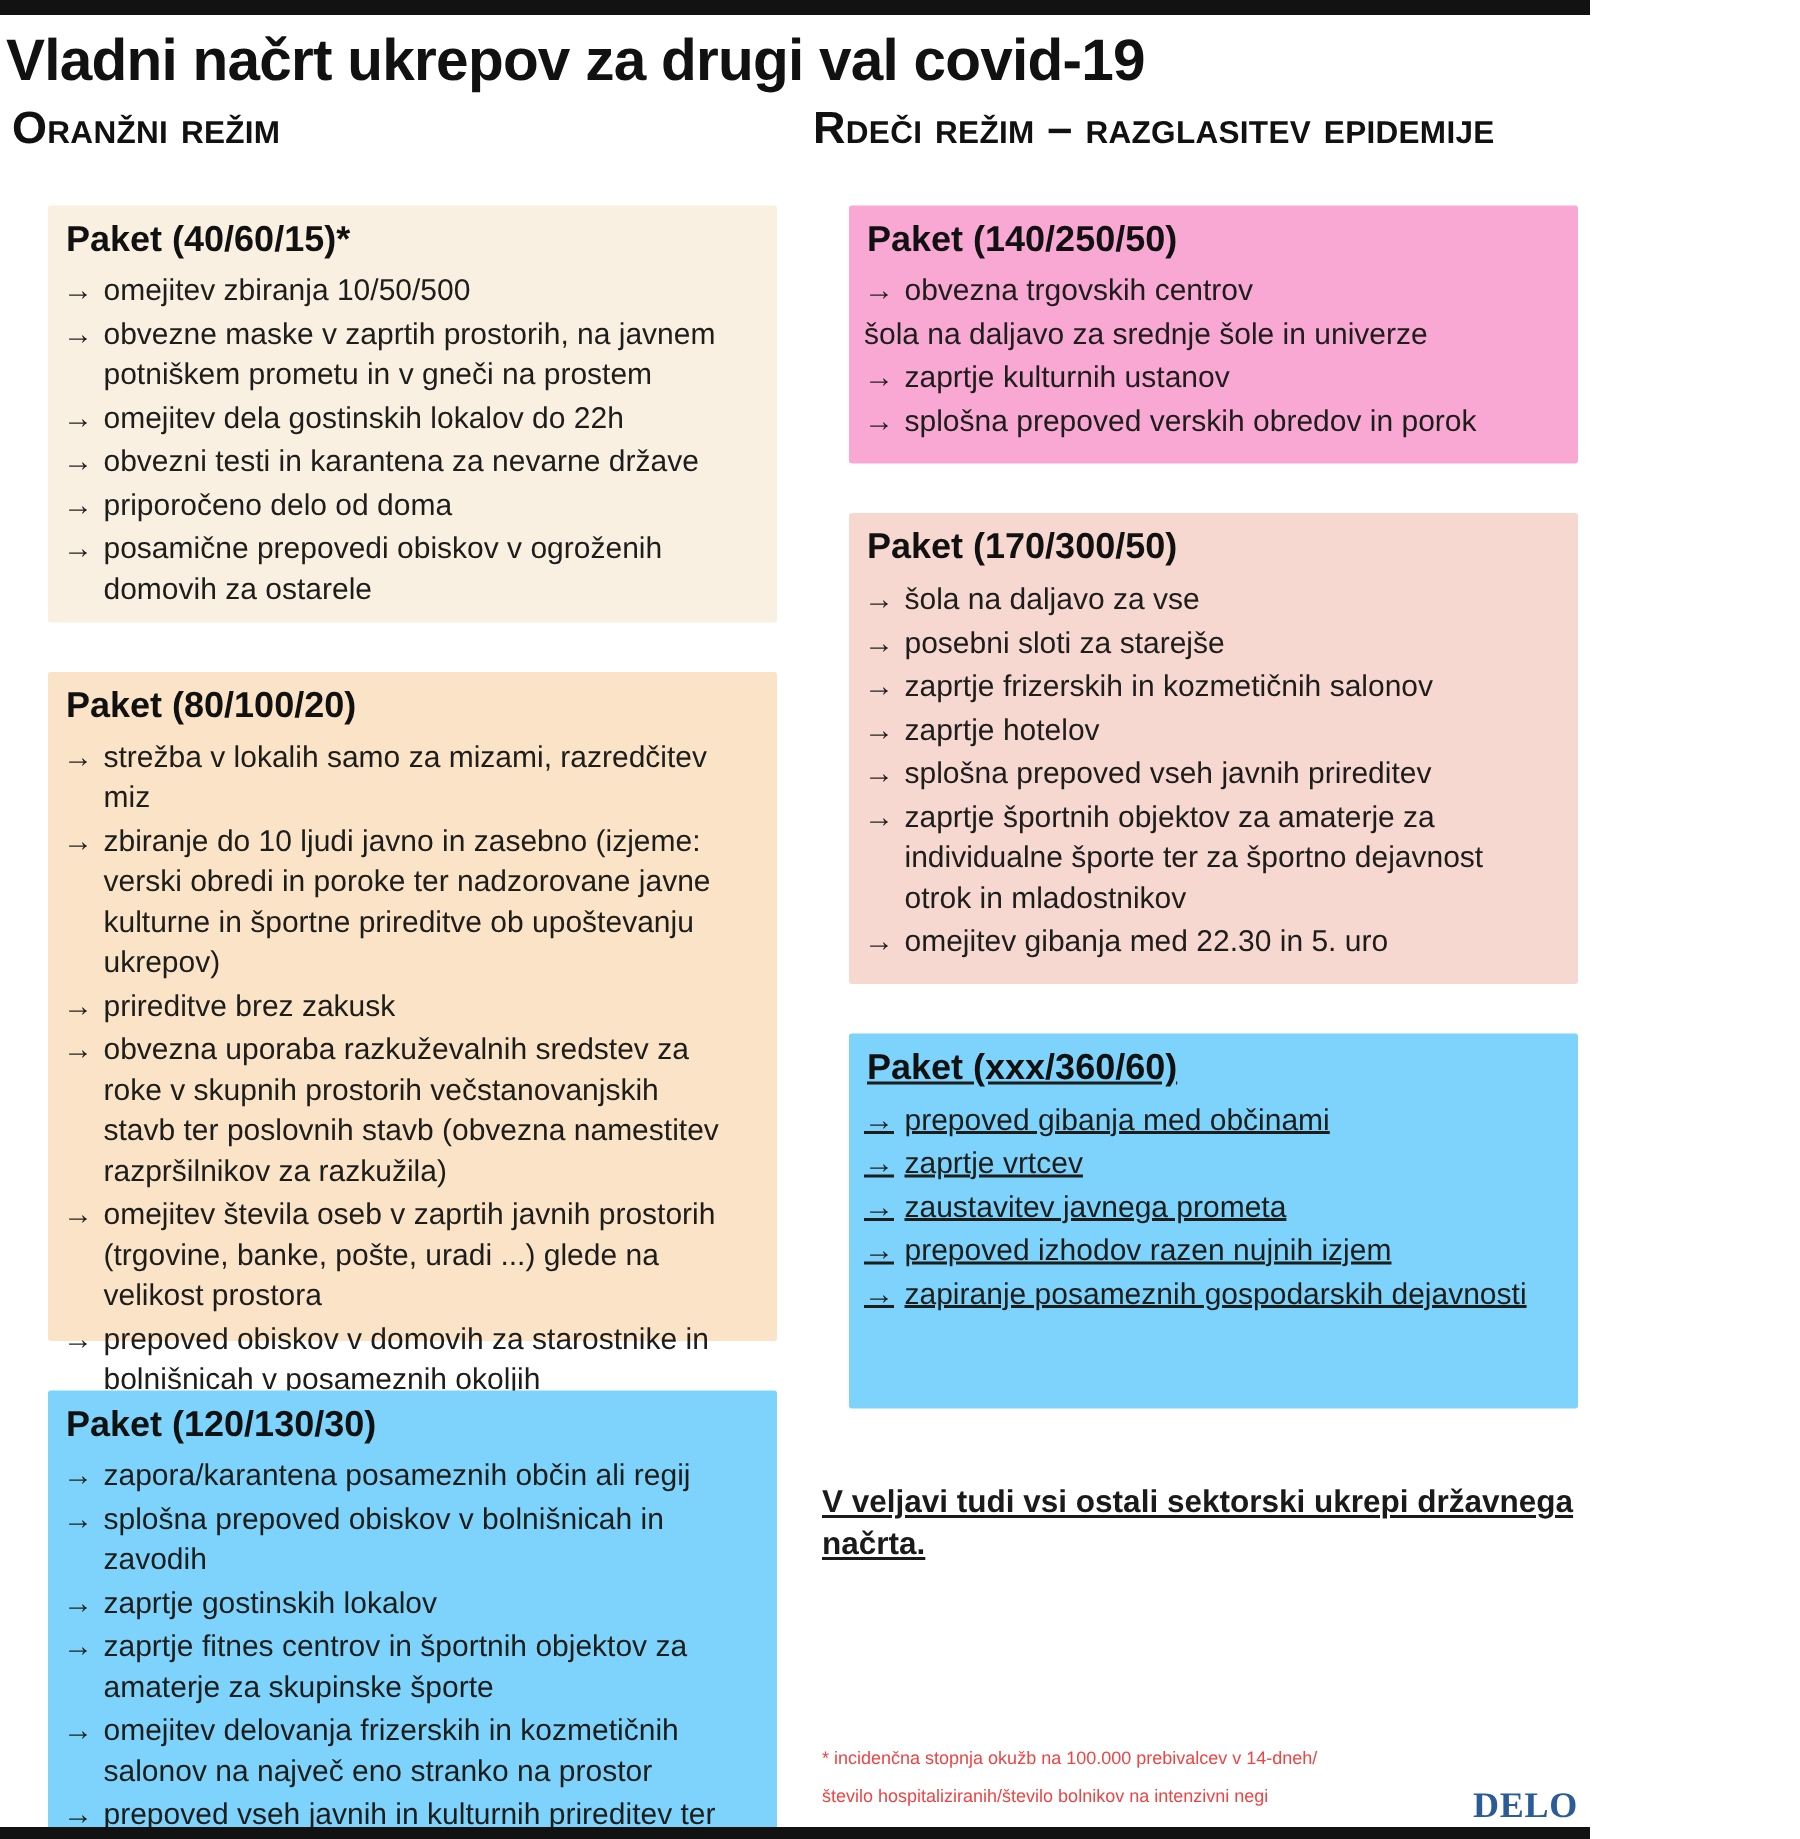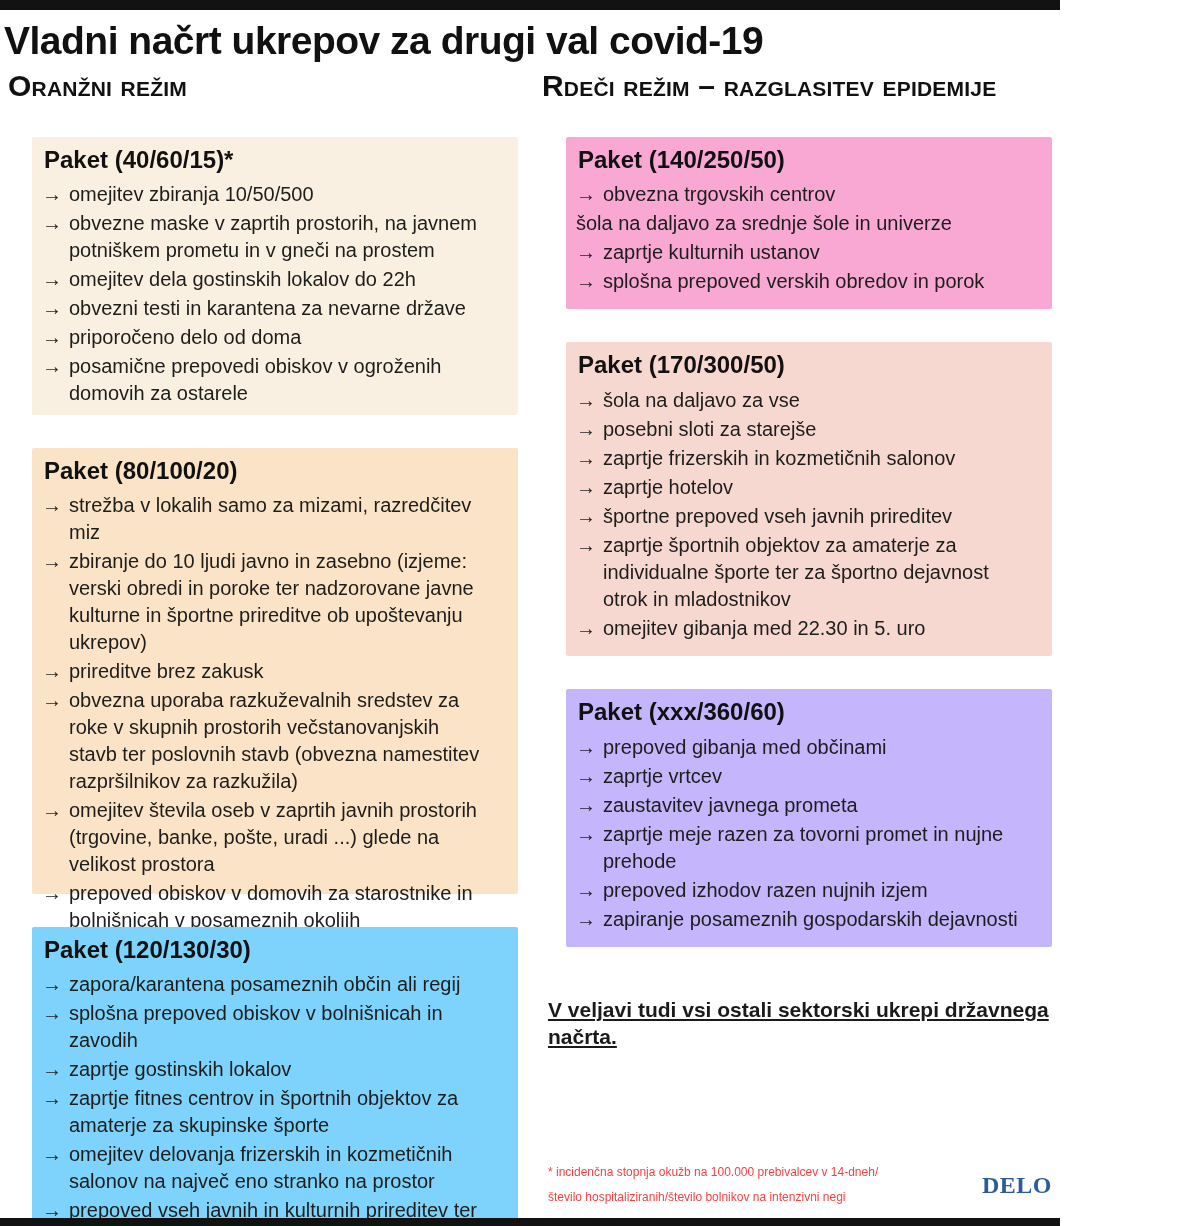--- a/index.html
+++ b/index.html
@@ -31,41 +31,41 @@
     border-radius:2px;
     padding:9px 30px 12px 10px;
     margin-bottom:5px;
     margin-left:24px;
   }
   .col-left  .box.b1 { background:#faf0e2; min-height:278px; }
   .col-left  .box.b2 { background:#fbe3c7; min-height:446px; }
   .col-left  .box.b3 { background:#7dd3fc; flex:1 1 auto; margin-bottom:2px; }
   .col-right .box.b1 { background:#f9a8d4; min-height:169px; }
   .col-right .box.b2 { background:#f7d8d1; min-height:305px; }
-  .col-right .box.b3 { background:#c4b5fd; min-height:250px; }
+  .col-right .box.b3 { background:#7dd3fc; min-height:250px;text-decoration:underline; }
   .box h3.paket {
     margin:0 0 7px 2px;
     font-size:24px; line-height:1.2; font-weight:700; color:#111;
   }
   ul.measures { list-style:none; margin:0; padding:0; }
   ul.measures li {
     font-size:20px; line-height:27px;
     padding-left:27px; text-indent:-27px;
     margin:0 0 2px 0;
   }
   ul.measures .arrow { margin-right:7px; }
   p.sector-note {
     margin:16px 0 0 6px;
     font-size:21px; line-height:1.3; font-weight:700;
     max-width:540px; color:#1a1a1a;text-decoration:underline;
   }
   .footer-area { margin-top:auto; position:relative; padding:0 0 8px 6px; }
   p.footnote { margin:0; font-size:12px; line-height:25px; color:#ef4444; max-width:530px; }
   .brand {
-    position:absolute; right:0; bottom:19px;
+    position:absolute; right:0; bottom:0;
     font-family:"Liberation Serif","DejaVu Serif",serif;
     font-size:24px; font-weight:700; letter-spacing:0.5px;
     color:#2b5c97;
   }
 </style>
 </head>
 <body>
 
 <div class="page">
   <div class="bar top"></div>
@@ -128,33 +128,32 @@
         </ul>
       </section>
 
       <section class="box b2">
         <h3 class="paket">Paket (170/300/50)</h3>
         <ul class="measures">
           <li><span class="arrow">→</span><span>šola na daljavo za vse</span></li>
           <li><span class="arrow">→</span><span>posebni sloti za starejše</span></li>
           <li><span class="arrow">→</span><span>zaprtje frizerskih in kozmetičnih salonov</span></li>
           <li><span class="arrow">→</span><span>zaprtje hotelov</span></li>
-          <li><span class="arrow">→</span><span>športne prepoved vseh javnih prireditev</span></li>
+          <li><span class="arrow">→</span><span>splošna prepoved vseh javnih prireditev</span></li>
           <li><span class="arrow">→</span><span>zaprtje športnih objektov za amaterje za individualne športe ter za športno dejavnost otrok in mladostnikov</span></li>
           <li><span class="arrow">→</span><span>omejitev gibanja med 22.30 in 5. uro</span></li>
         </ul>
       </section>
 
       <section class="box b3">
         <h3 class="paket">Paket (xxx/360/60)</h3>
         <ul class="measures">
           <li><span class="arrow">→</span><span>prepoved gibanja med občinami</span></li>
           <li><span class="arrow">→</span><span>zaprtje vrtcev</span></li>
           <li><span class="arrow">→</span><span>zaustavitev javnega prometa</span></li>
-          <li><span class="arrow">→</span><span>zaprtje meje razen za tovorni promet in nujne prehode</span></li>
           <li><span class="arrow">→</span><span>prepoved izhodov razen nujnih izjem</span></li>
           <li><span class="arrow">→</span><span>zapiranje posameznih gospodarskih dejavnosti</span></li>
         </ul>
       </section>
 
       <p class="sector-note">V veljavi tudi vsi ostali sektorski ukrepi državnega načrta.</p>
 
       <div class="footer-area">
         <p class="footnote"><span>* incidenčna stopnja okužb na 100.000 prebivalcev v 14-dneh/</span><br><span>število hospitaliziranih/število bolnikov na intenzivni negi</span></p>
         <div class="brand">DELO</div>

